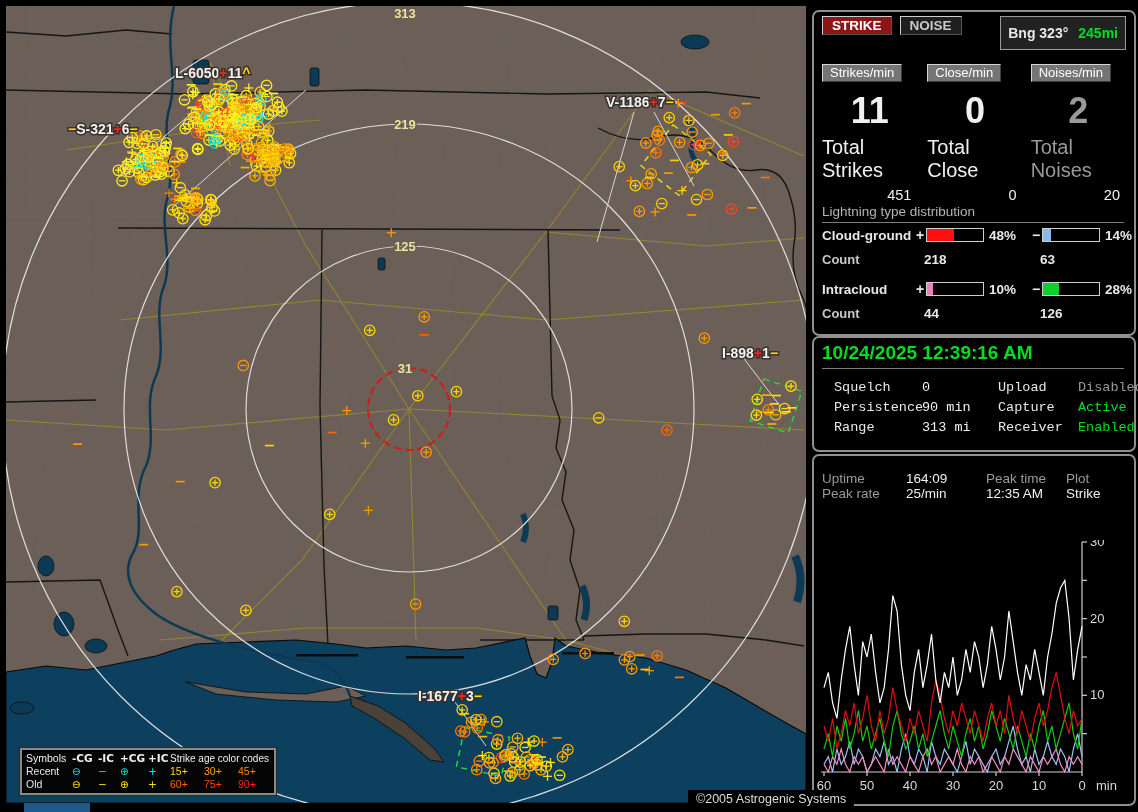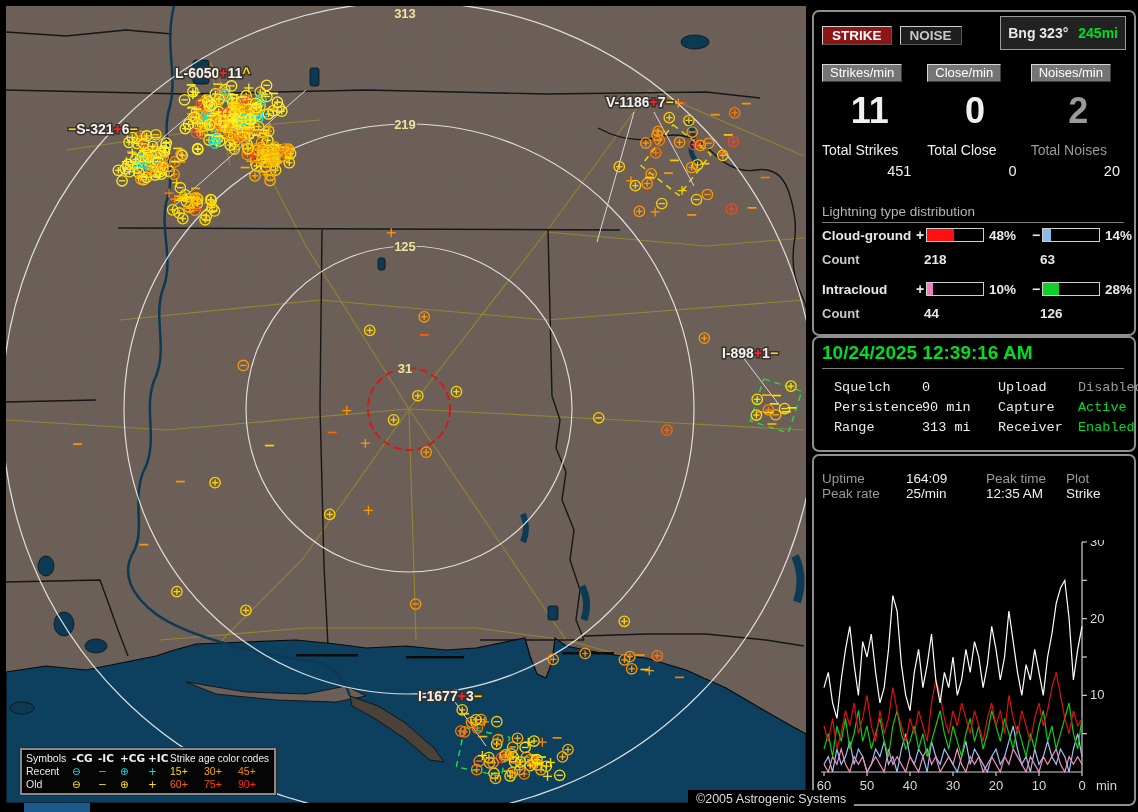--- a/index.html
+++ b/index.html
@@ -21,30 +21,30 @@
              padding:2px 8px;z-index:6;white-space:nowrap;}
   #bottom-blue{left:24px;top:803px;width:66px;height:9px;background:#1d5a8c;z-index:6;}
   
   .panel-box{left:812px;width:320px;background:#000;border:2px solid #8f8f8f;border-radius:7px;}
   #box1{top:10px;height:322px;}
   #box2{top:336px;height:112px;}
   #box3{top:454px;height:348px;}
   .btn{display:inline-block;font-weight:bold;font-size:13.5px;padding:1px 9px;
        border:1px solid;border-color:#cfcfcf #555 #555 #cfcfcf;cursor:default;}
   #strike-btn{background:#8c1515;color:#fff;margin-right:8px;}
-  #noise-btn{background:#1f1f1f;color:#c8c8c8;margin-top:10px;}
+  #noise-btn{background:#1f1f1f;color:#c8c8c8;}
   #bng-box{position:absolute;right:8px;top:4px;border:1px solid #9a9a9a;background:#222;
            padding:8px 7px;font-weight:bold;font-size:14px;}
   #bng-box .mi{color:#00dd22;margin-left:10px;}
   .rate-cols{position:absolute;left:8px;top:52px;width:304px;display:flex;}
   .rate-col{width:101px;}
   .rate-hdr{display:inline-block;background:#757575;color:#fff;font-size:13px;padding:0 7px 1px;
             border:1px solid;border-color:#d6d6d6 #3e3e3e #3e3e3e #d6d6d6;}
   .rate-num{font-size:36px;font-weight:bold;text-align:center;margin-top:8px;height:46px;}
-  .rate-total-l{font-size:14px;margin-top:6px;}
+  .rate-total-l{font-size:20px;margin-top:0;}
   .rate-total-v{font-size:14.5px;text-align:right;padding-right:6px;margin-top:5px;}
   .dim{color:#9a9a9a;} .white{color:#f0f0f0;} .green{color:#00dd22;}
   #dist-head{position:absolute;left:8px;top:192px;width:302px;color:#b4b4b4;
              border-bottom:1px solid #7d7d7d;padding-bottom:3px;font-size:13.5px;}
   .dist-row{position:absolute;left:8px;width:306px;display:grid;
             grid-template-columns:92px 12px 58px 46px 12px 58px auto;align-items:center;}
   .dist-name{font-weight:bold;font-size:13.5px;}
   .pm{font-weight:bold;text-align:center;}
   .bar{height:12px;border:1px solid #cfcfcf;background:#000;}
   .bar i{display:block;height:100%;}

